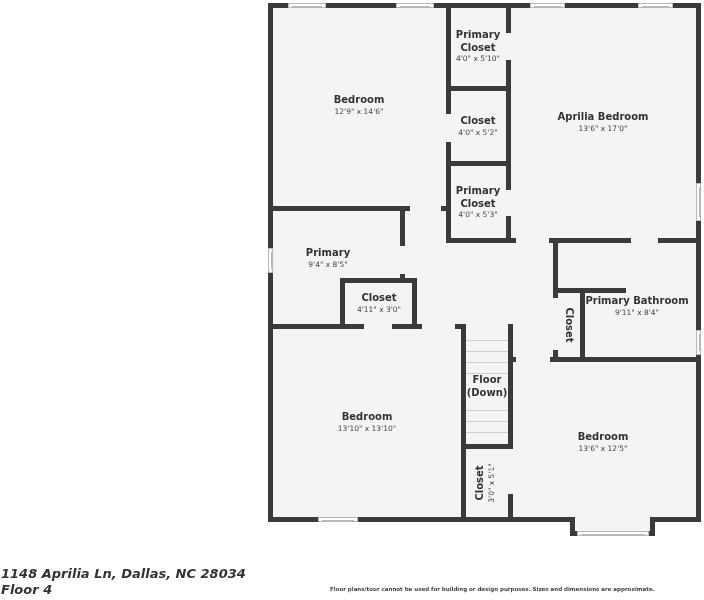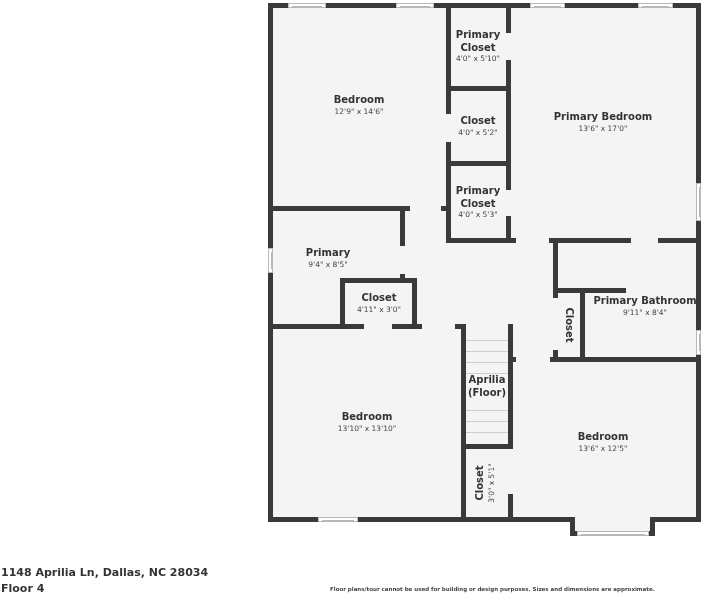--- a/index.html
+++ b/index.html
@@ -9,21 +9,21 @@
   .wall { position:absolute; background:#3a3a3a; }
   .win { position:absolute; background:#ffffff; border:1px solid #b8b8b8; box-sizing:border-box; }
   .win.h::after { content:""; position:absolute; left:3px; right:3px; top:50%; height:0; border-top:1px solid #b8b8b8; }
   .win.v::after { content:""; position:absolute; top:3px; bottom:3px; left:50%; width:0; border-left:1px solid #b8b8b8; }
   .stair { position:absolute; left:466px; width:42px; height:1px; background:#cfcfcf; }
   .label { position:absolute; text-align:center; color:#333333; transform:translate(-50%,-50%); white-space:nowrap; line-height:1.25; }
   .label .name { font-size:10px; font-weight:bold; display:block; }
   .label .dim { font-size:7.5px; display:block; color:#444; }
   .label.rot { transform:translate(-50%,-50%) rotate(-90deg); }
   .label.rot90 { transform:translate(-50%,-50%) rotate(90deg); }
-  .footer { position:absolute; font-size:11px; color:#333333; font-weight:bold; }
+  .footer { position:absolute; font-size:13px; color:#333333; font-weight:bold;font-style:italic; }
   .disclaimer { position:absolute; font-size:5.5px; color:#444; font-weight:bold; }
 </style>
 </head>
 <body>
 
 <div class="plan">
 
   <div class="floor" style="left:270px;top:5px;width:428px;height:514px;"></div>
   <div class="floor" style="left:573px;top:517px;width:80px;height:16px;"></div>
 
@@ -107,46 +107,46 @@
     <span class="dim">4'0" x 5'2"</span>
   </div>
 
   <div class="label" style="left:478px;top:202px;">
     <span class="name">Primary</span>
     <span class="name">Closet</span>
     <span class="dim">4'0" x 5'3"</span>
   </div>
 
   <div class="label" style="left:603px;top:122px;">
-    <span class="name">Primary Bedroom</span>
+    <span class="name">Aprilia Bedroom</span>
     <span class="dim">13'6" x 17'0"</span>
   </div>
 
   <div class="label" style="left:328px;top:258px;">
     <span class="name">Primary</span>
     <span class="dim">9'4" x 8'5"</span>
   </div>
 
   <div class="label" style="left:379px;top:303px;">
     <span class="name">Closet</span>
     <span class="dim">4'11" x 3'0"</span>
   </div>
 
-  <div class="label" style="left:637px;top:306px;margin-left:8px;">
+  <div class="label" style="left:637px;top:306px;">
     <span class="name">Primary Bathroom</span>
     <span class="dim">9'11" x 8'4"</span>
   </div>
 
   <div class="label rot90" style="left:569px;top:325px;">
     <span class="name">Closet</span>
   </div>
 
   <div class="label" style="left:487px;top:386px;">
-    <span class="name">Aprilia</span>
-    <span class="name">(Floor)</span>
+    <span class="name">Floor</span>
+    <span class="name">(Down)</span>
   </div>
 
   <div class="label" style="left:367px;top:422px;">
     <span class="name">Bedroom</span>
     <span class="dim">13'10" x 13'10"</span>
   </div>
 
   <div class="label rot" style="left:485px;top:483px;">
     <span class="name">Closet</span>
     <span class="dim">3'0" x 5'1"</span>

